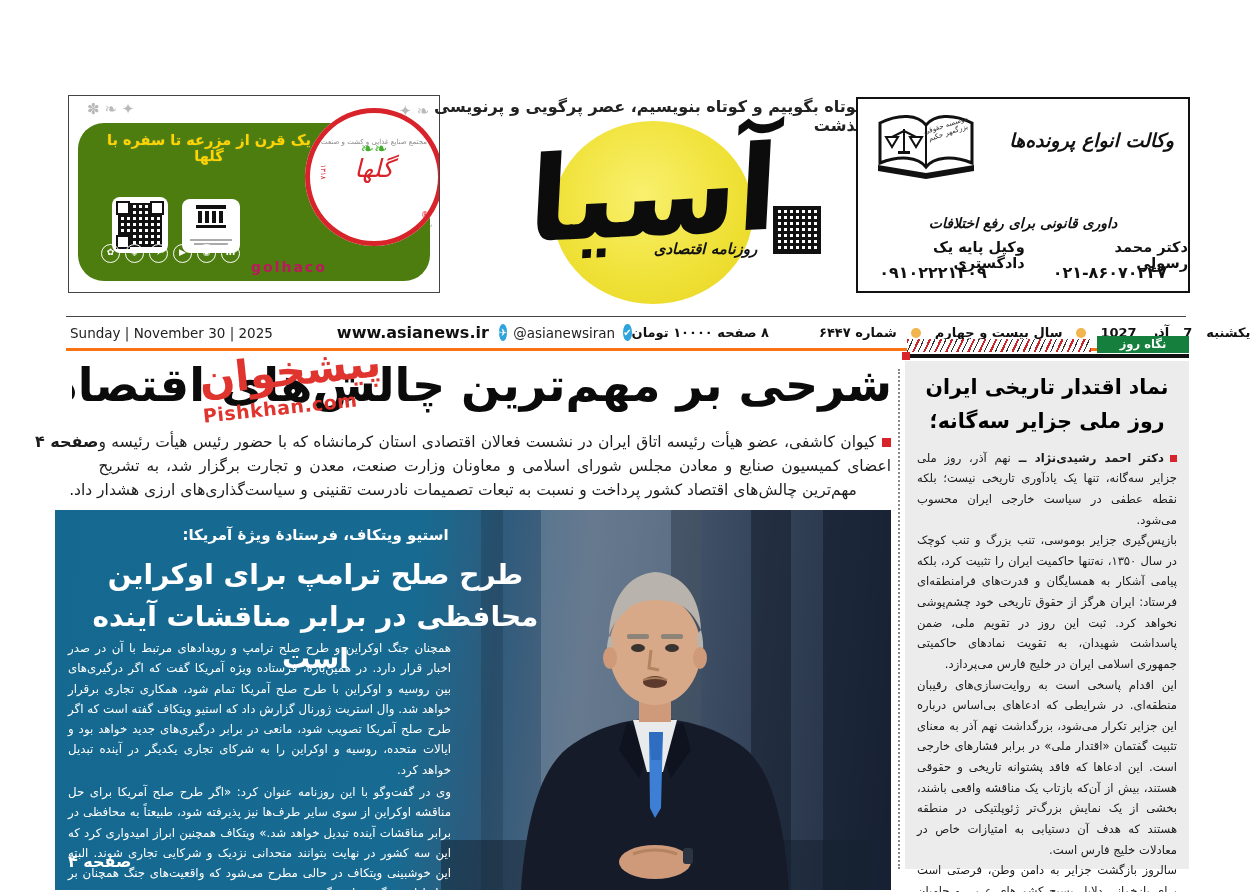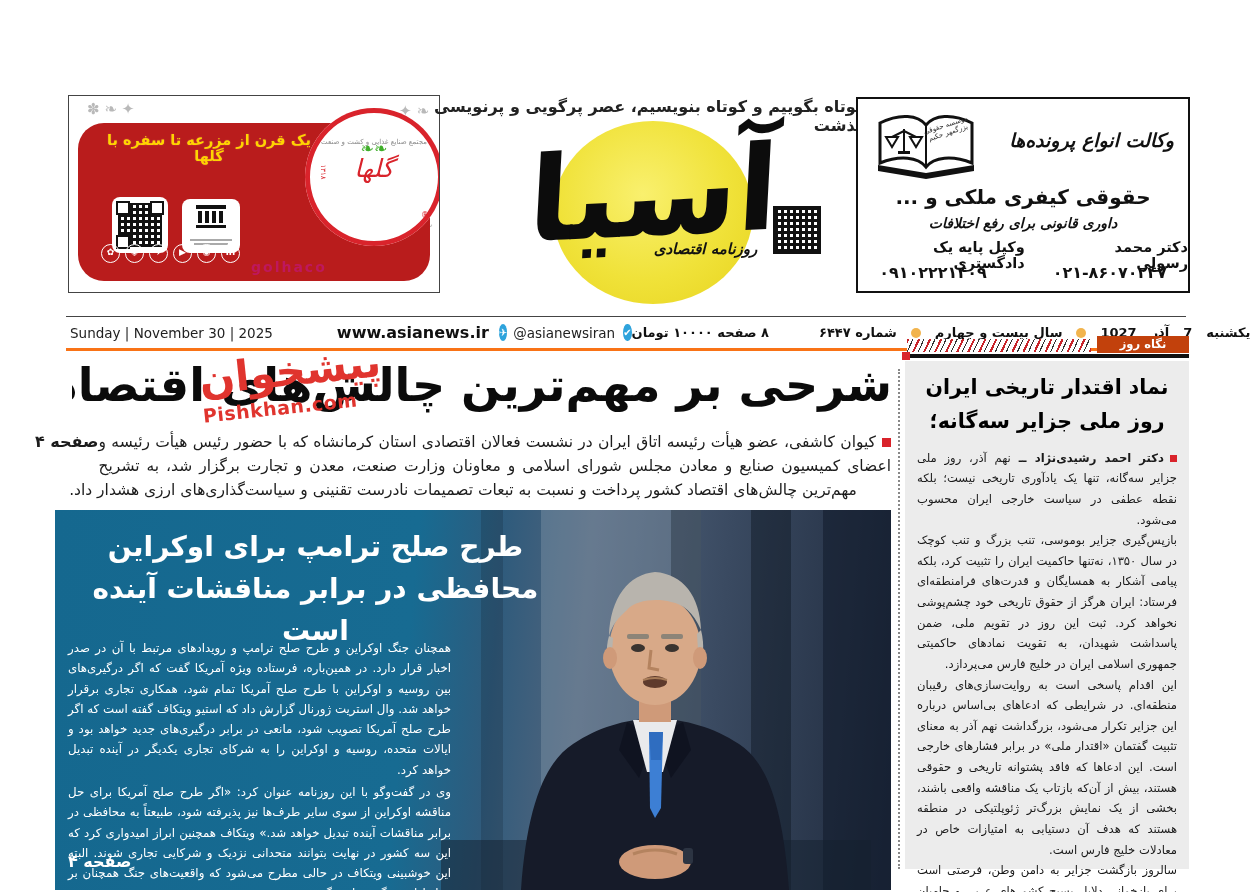--- a/index.html
+++ b/index.html
@@ -5,21 +5,21 @@
   html,body{margin:0;padding:0;}
   body{
     width:1250px;height:892px;position:relative;overflow:hidden;
     background:#fff;font-family:"DejaVu Sans",sans-serif;color:#111;
   }
   .abs{position:absolute;}
   .rtl{direction:rtl;}
   
   .ad-left{left:68px;top:95px;width:370px;height:196px;border:1.5px solid #444;background:#fff;overflow:hidden;}
   .ad-left .spice{color:#b9b9b9;font-size:15px;position:absolute;}
-  .golha-red{position:absolute;left:9px;right:9px;top:27px;bottom:11px;background:#b91c1c;border-radius:26px;}
+  .golha-red{position:absolute;left:9px;right:9px;top:27px;bottom:11px;background:#4d7c0f;border-radius:26px;}
   .golha-slogan{position:absolute;top:9px;left:12px;width:238px;text-align:center;color:#ffd400;font-weight:bold;font-size:14.5px;text-shadow:0 0 2px #fff3;}
   .golha-circle{position:absolute;right:-4px;top:12px;width:138px;height:138px;border-radius:50%;background:#fff;box-shadow:0 0 0 5px #d9232b inset;text-align:center;}
   .golha-arc{font-size:7px;color:#8a8a8a;margin-top:30px;direction:rtl;}
   .golha-word{color:#d9232b;font-weight:400;font-size:25px;line-height:34px;font-style:italic;letter-spacing:-1px;}
   .golha-leaf{color:#3fae2a;font-size:16px;line-height:6px;}
   .golha-year{position:absolute;left:10px;top:60px;font-size:7px;color:#d9232b;transform:rotate(90deg);}
   .golha-reg{position:absolute;right:14px;bottom:26px;font-size:8px;color:#d9232b;}
   .wbox{position:absolute;background:#fff;border-radius:8px;}
   .qr-pix{background:
       repeating-linear-gradient(0deg,#111 0 3px,transparent 3px 6px),
@@ -78,21 +78,21 @@
   .ps-title{font-size:28px;font-weight:900;line-height:1.5;}
   .ps-body{position:absolute;left:13px;top:128px;width:383px;direction:rtl;text-align:justify;
            color:#fff;font-size:11.8px;line-height:1.72;font-weight:500;}
   .ps-body p{margin:0 0 2px 0;}
   .ps-pageref{position:absolute;left:13px;top:342px;color:#fff;font-weight:900;font-size:16px;}
   
   .dayview{left:905px;top:336px;width:284px;}
   .dv-labelrow{position:relative;height:17px;}
   .dv-stripes{position:absolute;left:2px;right:98px;top:3px;height:13px;
       background:repeating-linear-gradient(115deg,#c8242a 0 2px,#ffffff 2px 5px,#333 5px 6px,#fff 6px 10px);}
-  .dv-label{position:absolute;right:0;top:0;width:92px;height:17px;background:#c2410c;color:#fff;
+  .dv-label{position:absolute;right:0;top:0;width:92px;height:17px;background:#15803d;color:#fff;
             font-size:11.5px;line-height:17px;text-align:center;font-weight:bold;}
   .dv-bar{height:4px;background:#111;margin-top:1px;position:relative;}
   .dv-redsq{position:absolute;left:-3px;top:-2px;width:8px;height:8px;background:#d9262c;}
   .dv-box{margin-top:3px;background:#ececec;height:508px;padding:10px 12px 8px;box-sizing:border-box;position:relative;}
   .dv-dotted{position:absolute;left:-7px;top:8px;bottom:0;border-left:2px dotted #888;}
   .dv-title{font-size:20.5px;font-weight:800;text-align:center;line-height:1.65;color:#000;direction:rtl;}
   .dv-body{margin-top:9px;font-size:11.6px;line-height:1.78;text-align:justify;direction:rtl;color:#1a1a1a;}
   .dv-body p{margin:0;}
   .dv-byline{font-weight:900;}
   .law-phone-sep{width:6px;}
@@ -159,21 +159,20 @@
     <path d="M10 16 C30 6,48 8,56 18 C64 8,82 6,102 16 L102 56 C82 48,64 50,56 60 C48 50,30 48,10 56 Z" fill="#fff" stroke="#111" stroke-width="3"></path>
     <line x1="56" y1="18" x2="56" y2="60" stroke="#111" stroke-width="2"></line>
     <line x1="34" y1="22" x2="34" y2="44" stroke="#111" stroke-width="2"></line>
     <line x1="34" y1="24" x2="22" y2="30" stroke="#111" stroke-width="2"></line>
     <line x1="34" y1="24" x2="46" y2="30" stroke="#111" stroke-width="2"></line>
     <path d="M16 30 L28 30 L22 40 Z" fill="none" stroke="#111" stroke-width="2"></path>
     <path d="M40 30 L52 30 L46 40 Z" fill="none" stroke="#111" stroke-width="2"></path>
     <rect x="28" y="44" width="12" height="3" fill="#111"></rect>
   </svg>
   <div class="law-firm">موسسه حقوقی بزرگمهر حکیم</div>
-  <div class="law-fields">حقوقی کیفری ملکی و ...</div>
   <div class="law-arb">داوری قانونی برای رفع اختلافات</div>
   <div class="law-people">
     <span>دکتر محمد رسولی</span>
     <span>وکیل پایه یک دادگستری</span>
   </div>
   <div class="law-phones" dir="ltr">
     <span>۰۹۱۰۲۲۲۱۴۰۹</span>
     <span class="law-phone-sep"></span>
     <span>۰۲۱-۸۶۰۷۰۲۴۷</span>
   </div>
@@ -237,20 +236,21 @@
     <ellipse cx="217" cy="138" rx="7" ry="4" fill="#3a3430"></ellipse>
     <ellipse cx="251" cy="138" rx="7" ry="4" fill="#3a3430"></ellipse>
     <path d="M230,140 L228,158 L238,160" fill="none" stroke="#b4835f" stroke-width="3"></path>
     <ellipse cx="234" cy="172" rx="12" ry="6" fill="#5e3a2c"></ellipse>
     <path d="M222,170 Q234,166 246,170" fill="none" stroke="#a87c58" stroke-width="2"></path>
     <ellipse cx="234" cy="352" rx="36" ry="17" fill="#cf9a79"></ellipse>
     <path d="M212,344 Q234,336 256,344" fill="none" stroke="#b4835f" stroke-width="3"></path>
     <rect x="262" y="338" width="10" height="16" rx="3" fill="#2c3442"></rect>
   </svg>
   <div class="ps-head">
+    <div class="ps-kicker">استیو ویتکاف، فرستادهٔ ویژهٔ آمریکا:</div>
     <div class="ps-title">
       <div>طرح صلح ترامپ برای اوکراین</div>
       <div>محافظی در برابر مناقشات آینده است</div>
     </div>
   </div>
   <div class="ps-body">
     <p>همچنان جنگ اوکراین و طرح صلح ترامپ و رویدادهای مرتبط با آن در صدر اخبار قرار دارد. در همین‌باره، فرستاده ویژه آمریکا گفت که اگر درگیری‌های بین روسیه و اوکراین با طرح صلح آمریکا تمام شود، همکاری تجاری برقرار خواهد شد. وال استریت ژورنال گزارش داد که استیو ویتکاف گفته است که اگر طرح صلح آمریکا تصویب شود، مانعی در برابر درگیری‌های جدید خواهد بود و ایالات متحده، روسیه و اوکراین را به شرکای تجاری یکدیگر در آینده تبدیل خواهد کرد.</p>
     <p>وی در گفت‌وگو با این روزنامه عنوان کرد: «اگر طرح صلح آمریکا برای حل مناقشه اوکراین از سوی سایر طرف‌ها نیز پذیرفته شود، طبیعتاً به محافظی در برابر مناقشات آینده تبدیل خواهد شد.» ویتکاف همچنین ابراز امیدواری کرد که این سه کشور در نهایت بتوانند متحدانی نزدیک و شرکایی تجاری شوند. البته این خوشبینی ویتکاف در حالی مطرح می‌شود که واقعیت‌های جنگ همچنان بر مدار ادامه درگیری‌ها می‌گردد.</p>
   </div>
   <div class="ps-pageref">صفحه ۴</div>

